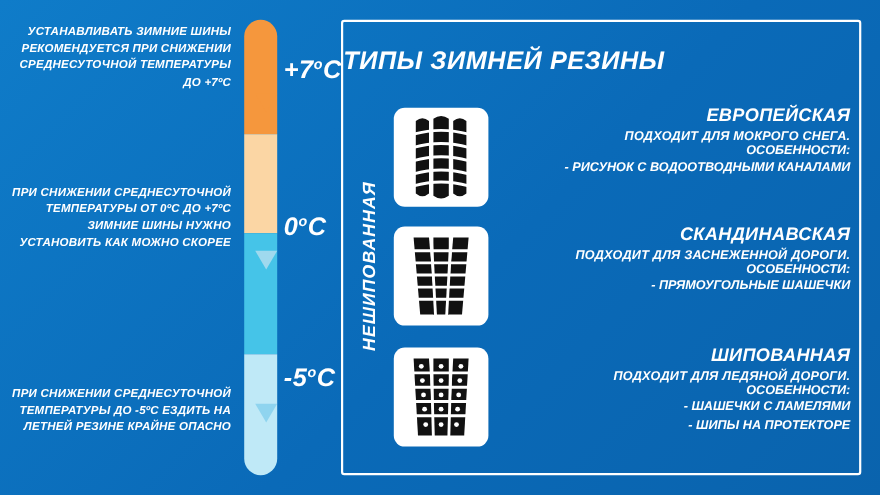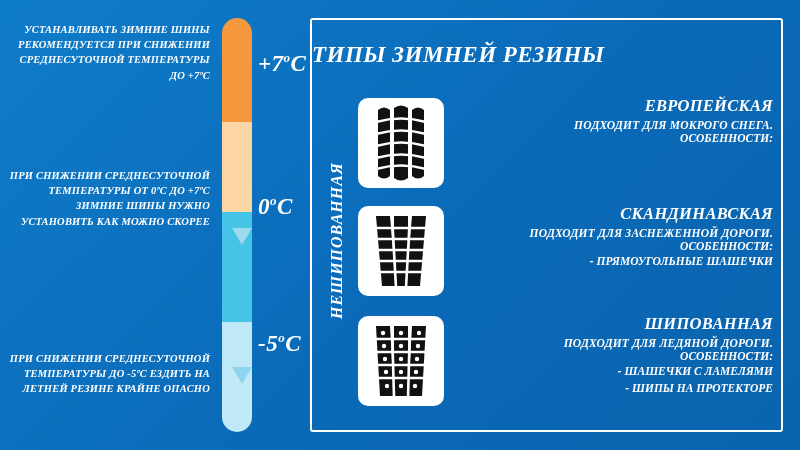--- a/index.html
+++ b/index.html
@@ -6,21 +6,21 @@
     margin: 0;
     padding: 0;
     background: #0a6fc0;
   }
   #root {
     position: relative;
     width: 800px;
     height: 450px;
     background: linear-gradient(135deg, #0f7cc9 0%, #0a6ab8 55%, #0a63ad 100%);
     overflow: hidden;
-    font-family: Liberation Serif, serif;
+    font-family: Liberation Sans, sans-serif;
     color: #ffffff;
   }
 
   
   #thermo-wrap {
     position: absolute;
     left: 222px;
     top: 18px;
     width: 30px;
     height: 414px;
@@ -230,20 +230,21 @@
           <g stroke="#ffffff" stroke-width="2.4">
             <line x1="34" y1="9" x2="34" y2="82"></line>
             <line x1="52" y1="9" x2="52" y2="82"></line>
           </g>
         </svg>
       </div>
       <div class="type-text">
         <div class="type-name">Европейская</div>
         <div class="type-sub">Подходит для мокрого снега.</div>
         <div class="type-feat-title">Особенности:</div>
+        <div class="type-feat">- рисунок с водоотводными каналами</div>
       </div>
     </div>
 
     <div class="type-row" id="row-1">
       <div class="tire-box">
         <svg width="86" height="90" viewBox="0 0 86 90">
           <g fill="#111111">
             <path d="M18 10 l 14 0 l 6 70 l -14 0 z"></path>
             <path d="M36 10 l 14 0 l 0 70 l -14 0 z"></path>
             <path d="M54 10 l 14 0 l -6 70 l -14 0 z"></path>

